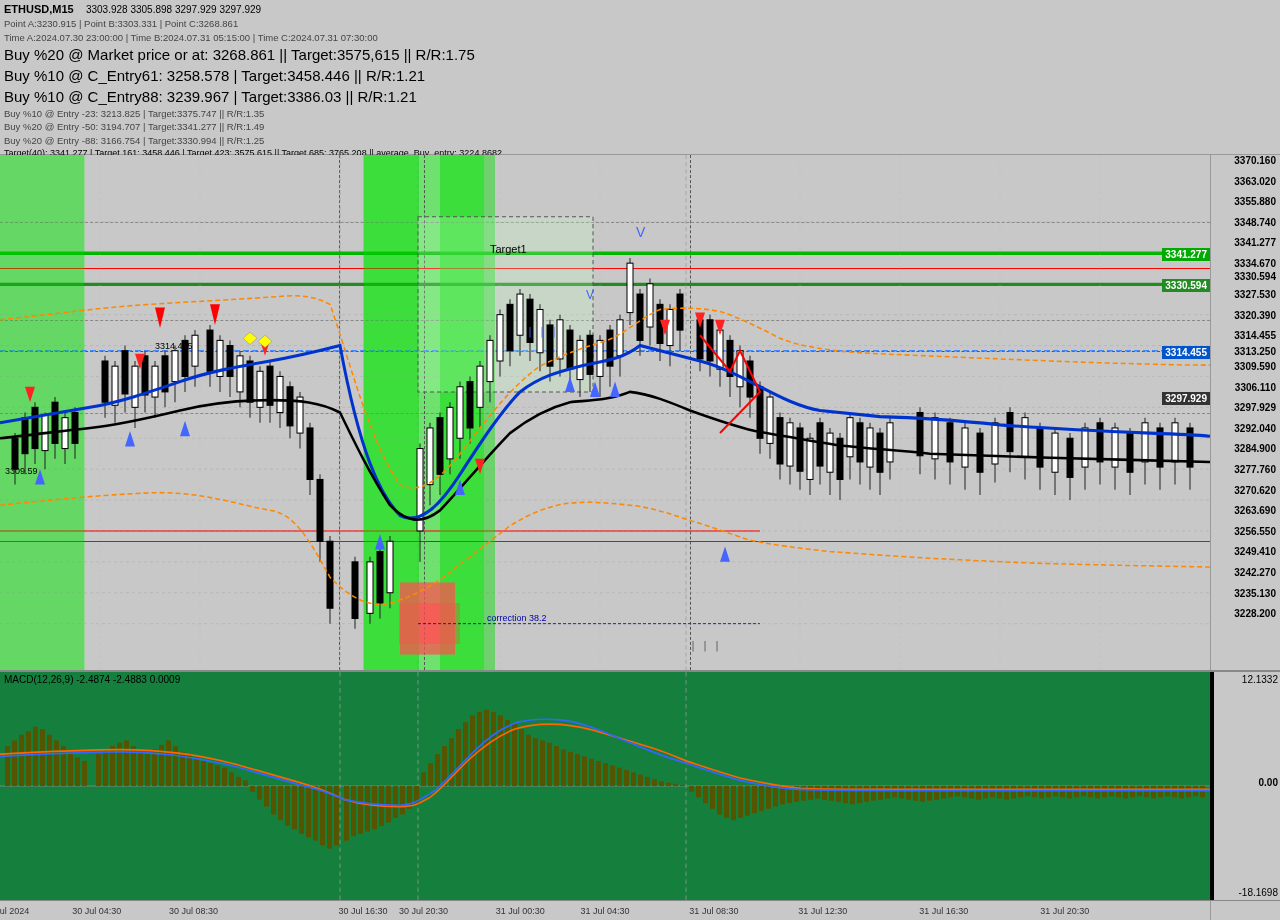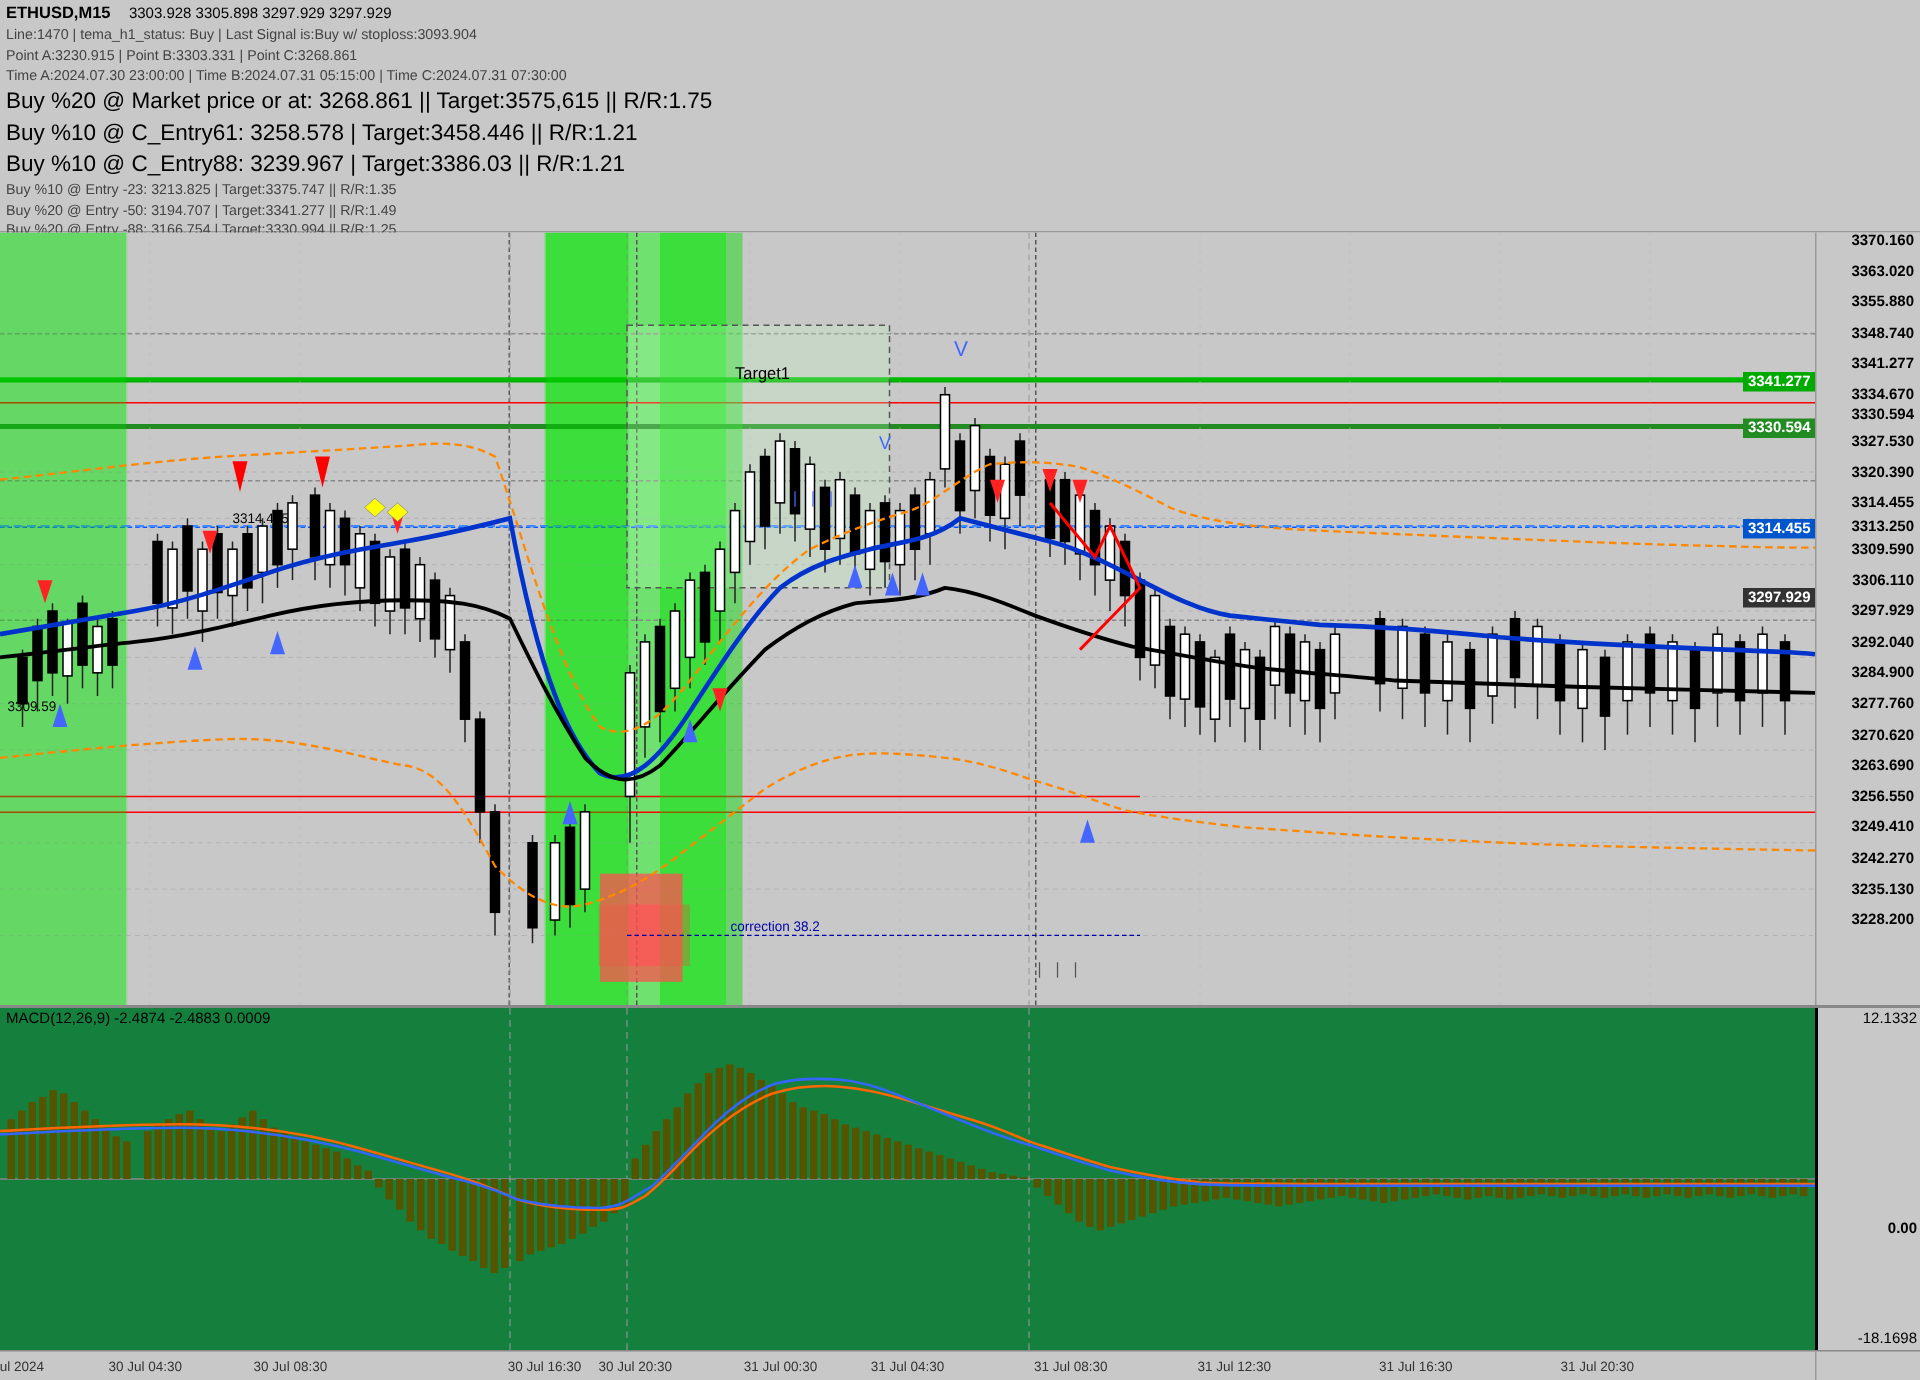--- a/index.html
+++ b/index.html
@@ -68,21 +68,21 @@
     #macd-chart {
       flex: 1;
       position: relative;
       background: #15803d;
       overflow: hidden;
     }
     
     #macd-axis {
       width: 70px;
       background: #c8c8c8;
-      border-left: 2px solid #000000;
+      border-left: 4px solid #000000;
       position: relative;
     }
     
     
     #time-axis {
       height: 20px;
       background: #c8c8c8;
       display: flex;
       border-top: 1px solid #888;
     }
@@ -162,41 +162,39 @@
       color: #000;
       z-index: 5;
     }
     
     
     .macd-zero-label {
       position: absolute;
       right: 2px;
       font-size: 10px;
       color: #000;
-      margin-top: 37px;
     }
     .macd-value-label {
       position: absolute;
       right: 2px;
       font-size: 10px;
       color: #000;
     }
   </style>
 </head>
 <body>
 
 <div id="chart-container">
 
   <div id="header-info">
     <div class="title">
       <span>ETHUSD,M15</span>
       &nbsp;&nbsp;
       <span style="font-weight:normal;font-size:10px;">3303.928  3305.898  3297.929  3297.929</span>
     </div>
-    <div class="info-line">Line:1470  |  tema_h1_status: Buy  |  Last Signal is:Buy  w/  stoploss:3093.904</div>
     <div class="info-line">Point A:3230.915  |  Point B:3303.331  |  Point C:3268.861</div>
     <div class="info-line">Time A:2024.07.30 23:00:00  |  Time B:2024.07.31 05:15:00  |  Time C:2024.07.31 07:30:00</div>
     <div class="buy-line">Buy %20 @ Market price or at: 3268.861  ||  Target:3575,615  ||  R/R:1.75</div>
     <div class="buy-line">Buy %10 @ C_Entry61: 3258.578  |  Target:3458.446  ||  R/R:1.21</div>
     <div class="buy-line">Buy %10 @ C_Entry88: 3239.967  |  Target:3386.03   ||  R/R:1.21</div>
     <div class="info-line">Buy %10 @ Entry -23: 3213.825  |  Target:3375.747  ||  R/R:1.35</div>
     <div class="info-line">Buy %20 @ Entry -50: 3194.707  |  Target:3341.277  ||  R/R:1.49</div>
     <div class="info-line">Buy %20 @ Entry -88: 3166.754  |  Target:3330.994  ||  R/R:1.25</div>
     <div class="target-line">Target(40): 3341.277  |  Target 161: 3458.446  |  Target 423: 3575.615  ||  Target 685: 3765.208  ||  average_Buy_entry: 3224.8682</div>
   </div>

